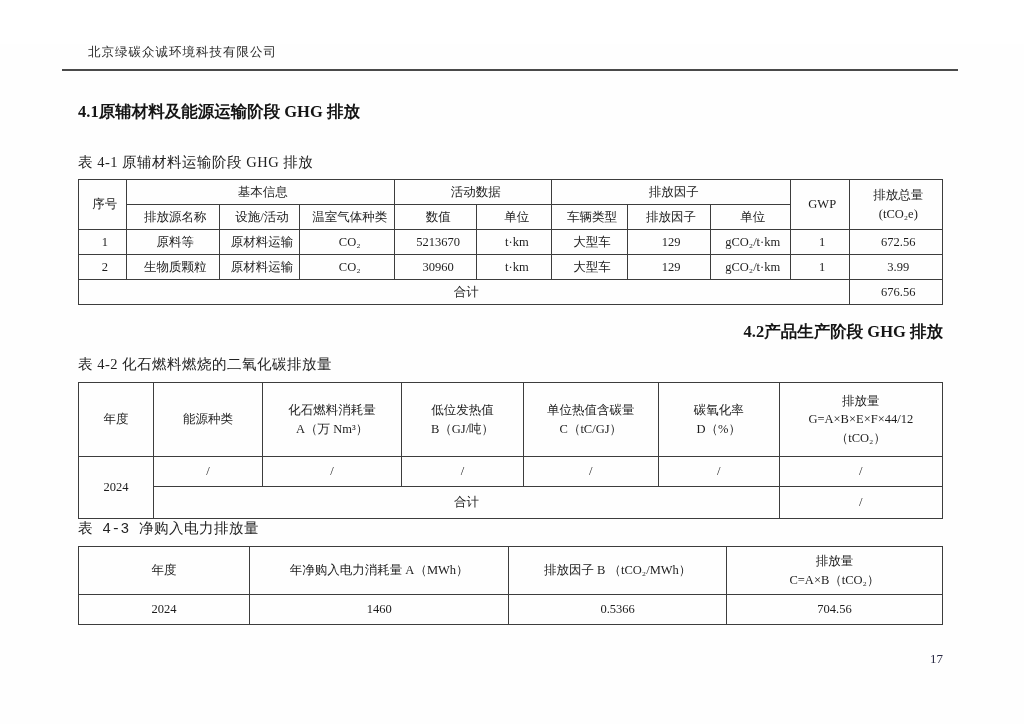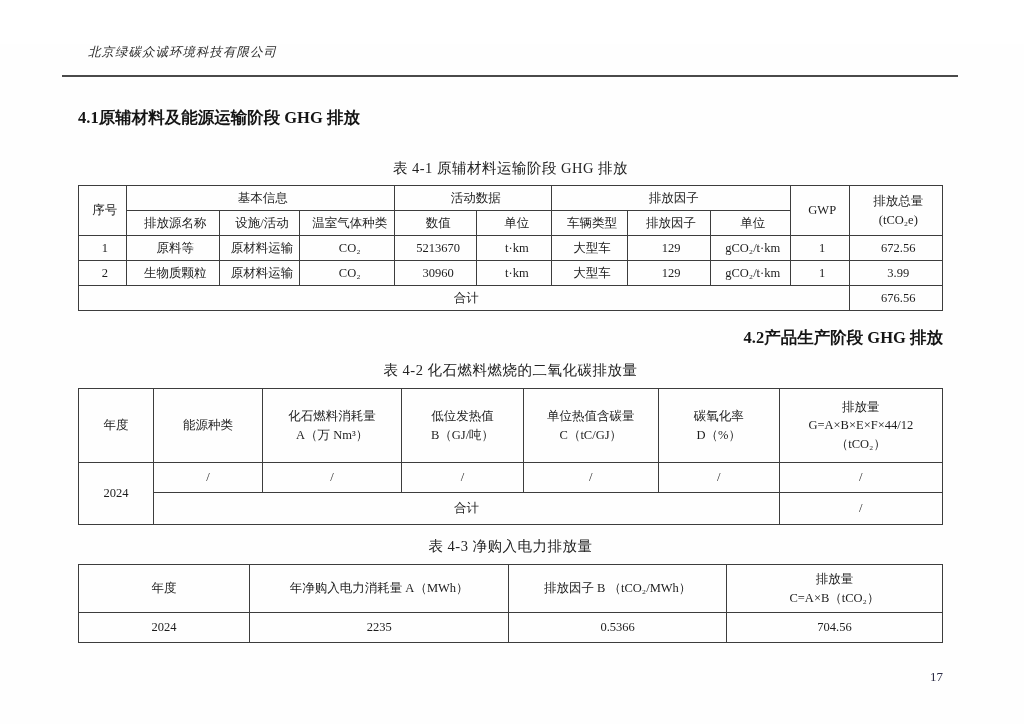--- a/index.html
+++ b/index.html
@@ -9,54 +9,52 @@
     background: #ffffff;
     font-family: "Liberation Serif", "DejaVu Serif", serif;
     color: #1e1e1e;
     overflow: hidden;
   }
   .page { position: relative; width: 1024px; height: 724px; background: #fefefe; }
 
   
   .doc-header {
     margin: 44px 66px 0 62px;
-    padding-bottom: 14px;
+    padding-bottom: 8px;
     border-bottom: 2px solid #4a4a4a;
     display: flex;
     justify-content: space-between;
     align-items: flex-end;
     font-size: 12.5px;
     color: #2a2a2a;
-    font-style: italic;
   }
   .doc-header .left { padding-left: 26px; letter-spacing: 1px; }
   .doc-header .right { letter-spacing: 0.2px; }
 
   .content { padding: 0 81px 0 78px; }
 
   .section-heading {
     margin-top: 30px;
     font-size: 16.5px;
     font-weight: bold;
     color: #151515;
     display: flex;
     align-items: baseline;
   }
   .section-heading .sec-num { }
   .section-heading.second { margin-top: 16px; justify-content: flex-end; }
 
   .table-caption {
     margin-top: 30px;
-    text-align: center;
     font-size: 14.5px;
     color: #222;
     letter-spacing: 0.5px;
   }
   .table-caption.tight { margin-top: 12px; }
-  .table-caption.very-tight { margin-top: 12px; }
+  .table-caption.very-tight { margin-top: 0; font-family: Liberation Mono, monospace; }
 
   table {
     width: 100%;
     border-collapse: collapse;
     table-layout: fixed;
     font-size: 12.5px;
     color: #1c1c1c;
   }
   td, th {
     border: 1px solid #3d3d3d;
@@ -244,21 +242,21 @@
           <td>年度</td>
           <td>年净购入电力消耗量 A（MWh）</td>
           <td>排放因子 B （tCO₂/MWh）</td>
           <td>
             <span class="hdr-line">排放量</span>
             <span class="hdr-line">C=A×B（tCO₂）</span>
           </td>
         </tr>
         <tr class="data">
           <td>2024</td>
-          <td>2235</td>
+          <td>1460</td>
           <td>0.5366</td>
           <td>704.56</td>
         </tr>
       </tbody>
     </table>
 
     <div class="page-number">17</div>
 
   </div>
 </div>

